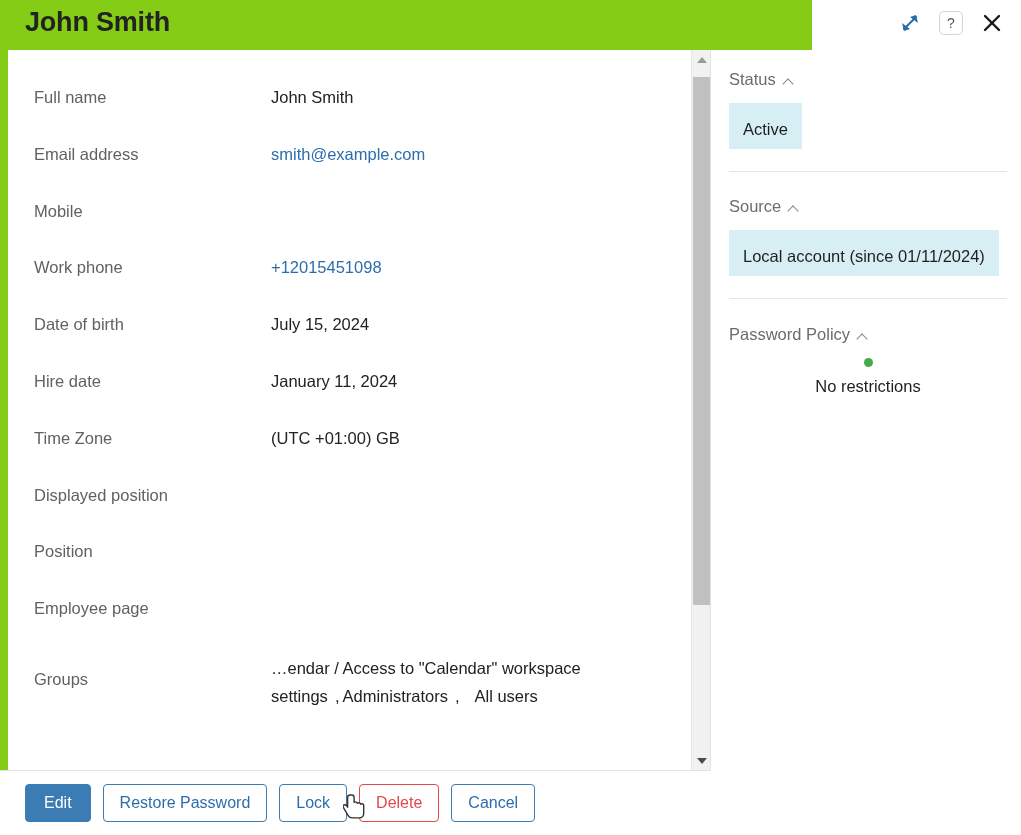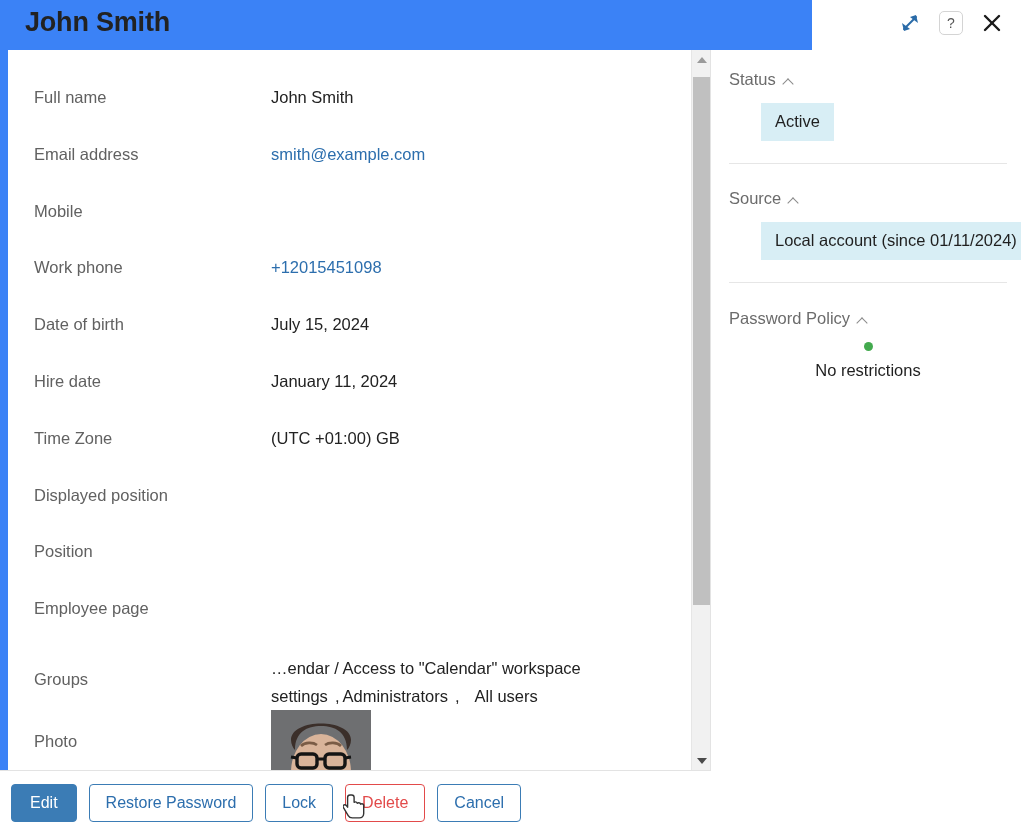--- a/index.html
+++ b/index.html
@@ -5,21 +5,21 @@
   * { box-sizing: border-box; margin: 0; padding: 0; }
   html, body {
     width: 1021px; height: 835px;
     background: #ffffff;
     font-family: "Liberation Sans", sans-serif;
     overflow: hidden;
   }
   .app {
     position: relative;
     width: 812px; height: 835px;
-    background: #3b82f6;
+    background: #84cc16;
   }
 
   
   .header {
     position: absolute;
     left: 0; top: 0; width: 1021px; height: 50px;
   }
   .page-title {
     position: absolute;
     left: 25px; top: 7px;
@@ -183,23 +183,22 @@
     width: 7px; height: 7px;
     border-left: 1.6px solid #8a8a8a;
     border-top: 1.6px solid #8a8a8a;
     transform: rotate(45deg);
   }
   .pill {
     display: inline-block;
     background: #d8eef5;
     color: #1f1f1f;
     font-size: 16.5px;
-    padding: 9px 14px 10px 14px;
+    padding: 17px 14px 10px 14px;
     white-space: nowrap;
-    margin-left: 32px;
   }
   .hdivider {
     height: 1px;
     background: #e6e6e6;
     margin-top: 22px;
   }
   .policy-item {
     display: flex;
     align-items: center;
     gap: 10px;
@@ -221,21 +220,21 @@
     width: 711px; height: 1px;
     background: #e3e3e3;
   }
   .footer {
     position: absolute;
     left: 0; top: 771px;
     width: 711px; height: 64px;
     display: flex;
     align-items: center;
     gap: 12px;
-    padding-left: 11px;
+    padding-left: 25px;
     background: #fff;
   }
   .btn {
     font-family: "Liberation Sans", sans-serif;
     font-size: 16px;
     height: 38px;
     padding: 0 16px;
     border-radius: 4px;
     cursor: pointer;
     background: #fff;
@@ -327,39 +326,20 @@
           <div class="fvalue"></div>
         </div>
         <div class="frow">
           <div class="flabel">Employee page</div>
           <div class="fvalue"></div>
         </div>
         <div class="frow">
           <div class="flabel" style="padding-top: 18px;">Groups</div>
           <div class="fvalue groups-value"><span class="linkish">…endar / Access to "Calendar" workspace settings</span><span class="sep">,</span><span class="linkish">Administrators</span><span class="sep">,</span><span class="plain">All users</span></div>
         </div>
-        <div class="frow" style="min-height: 72px;">
-          <div class="flabel" style="padding-top: 20px;">Photo</div>
-          <div class="fvalue photo-cell" style="padding-top: 0px;">
-            <div class="photo-box">
-    <svg width="100" height="72" viewBox="0 0 100 72" aria-hidden="true">
-      <rect width="100" height="72" fill="#6e6f71"></rect>
-      <ellipse cx="50" cy="62" rx="30" ry="38" fill="#d9b49a"></ellipse>
-      <path d="M20 30 C20 8 80 8 80 30 C80 34 78 38 76 40
-               C76 22 64 16 50 16 C36 16 24 22 24 40 C22 38 20 34 20 30 Z" fill="#3b2f2a"></path>
-      <path d="M30 36 C34 32 42 32 46 35" stroke="#7a5c46" stroke-width="2.6" fill="none"></path>
-      <path d="M54 35 C58 32 66 32 70 36" stroke="#7a5c46" stroke-width="2.6" fill="none"></path>
-      <rect x="26" y="44" width="20" height="14" rx="4" fill="none" stroke="#141414" stroke-width="3.4"></rect>
-      <rect x="54" y="44" width="20" height="14" rx="4" fill="none" stroke="#141414" stroke-width="3.4"></rect>
-      <line x1="46" y1="49" x2="54" y2="49" stroke="#141414" stroke-width="3"></line>
-      <line x1="20" y1="47" x2="26" y2="48" stroke="#141414" stroke-width="3"></line>
-      <line x1="74" y1="48" x2="80" y2="47" stroke="#141414" stroke-width="3"></line>
-    </svg></div>
-          </div>
-        </div>
       </div>
   </div>
 
   <div class="scrollbar">
     <div class="sb-arrow up">
         <span></span>
       </div>
     <div class="sb-thumb"></div>
     <div class="sb-arrow down">
         <span></span>

